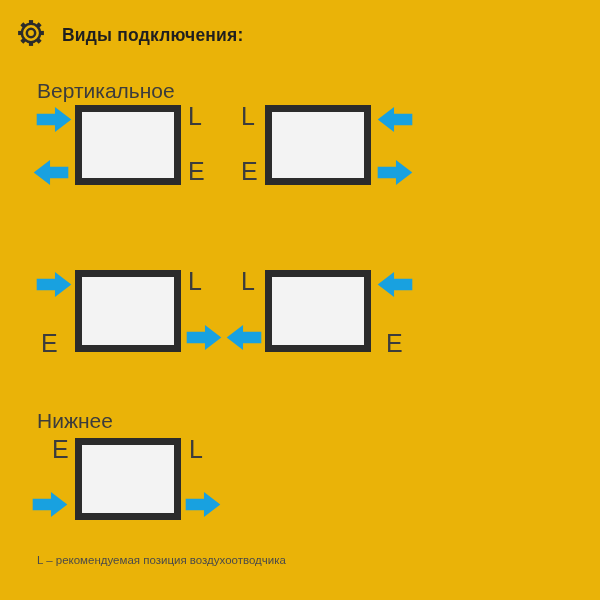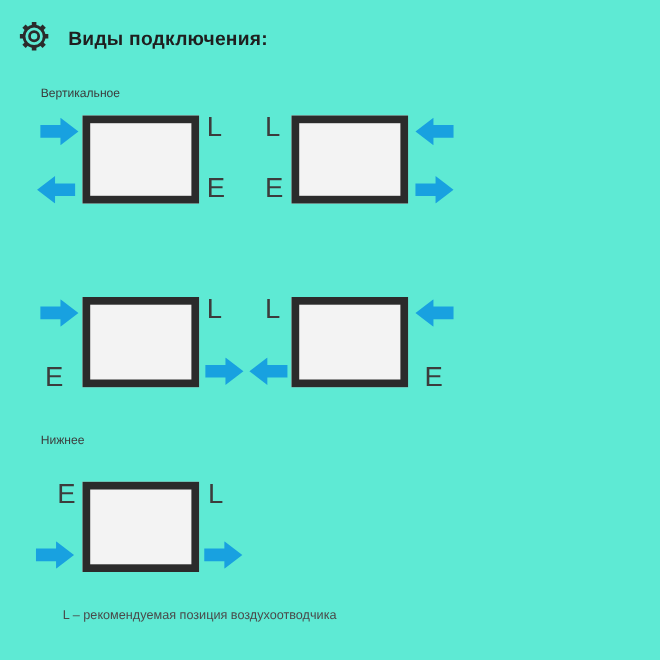--- a/index.html
+++ b/index.html
@@ -1,20 +1,20 @@
 <!DOCTYPE html>
 <html style="--arrow: #18A1E0; --box-border: #2B2B2B; --box-fill: #F3F3F3; --heading: #1F1F1F; --label: #3C3C3C; --legend-text: #4A4A4A;"><head>
 <meta charset="utf-8">
 <style>
   html, body { margin: 0; padding: 0; background: #ffffff; }
   .canvas {
     position: relative;
     width: 600px;
     height: 600px;
-    background: #5eead4;
+    background: #eab308;
     font-family: "Liberation Sans", sans-serif;
     overflow: hidden;
   }
   .gear {
     position: absolute;
     left: 16px; top: 18px;
     width: 30px; height: 30px;
     color: #2b2b2b;
   }
   .gear svg { width: 100%; height: 100%; display: block; }
@@ -23,21 +23,21 @@
     left: 62px; top: 25px;
     font-size: 17.5px;
     font-weight: 700;
     color: var(--heading, #1f1f1f);
     letter-spacing: 0.2px;
     white-space: nowrap;
   }
   .section-label {
     position: absolute;
     left: 37px;
-    font-size: 11px;
+    font-size: 21px;
     font-weight: 400;
     color: var(--label, #3c3c3c);
     white-space: nowrap;
   }
   .radiator-box {
     position: absolute;
     width: 106px;
     box-sizing: border-box;
     border: 7px solid var(--box-border, #2b2b2b);
     background: var(--box-fill, #f3f3f3);
@@ -55,21 +55,21 @@
     color: var(--arrow, #18a1e0);
   }
   .arrow svg { width: 100%; height: 100%; display: block; }
   .legend {
     position: absolute;
     left: 37px; top: 553px;
     font-size: 11.5px;
     line-height: 15px;
     color: var(--legend-text, #4a4a4a);
   }
-  .legend div { white-space: nowrap; margin-left: 20px; }
+  .legend div { white-space: nowrap; }
 </style>
 </head>
 <body>
 
 <div class="canvas">
 
   <span class="gear">
     <svg viewBox="0 0 36 36" aria-hidden="true">
       <circle cx="18" cy="18" r="11" fill="none" stroke="currentColor" stroke-width="3"></circle>
       <circle cx="18" cy="18" r="5" fill="none" stroke="currentColor" stroke-width="3"></circle>
@@ -139,21 +139,21 @@
         <polygon fill="currentColor" points="36,7 17,7 17,0 0,13 17,26 17,19 36,19"></polygon>
       </svg>
   </span>
   <span class="arrow" style="left:226px; top:325px">
     <svg viewBox="0 0 36 26">
         <polygon fill="currentColor" points="36,7 17,7 17,0 0,13 17,26 17,19 36,19"></polygon>
       </svg>
   </span>
   <div class="port-label" style="left:386px; top:331px">E</div>
 
-  <div class="section-label" style="top:395px">Нижнее</div>
+  <div class="section-label" style="top:409px">Нижнее</div>
 
   <div class="port-label" style="left:52px; top:437px">E</div>
   <div class="radiator-box" style="left:75px; top:438px; height:82px"></div>
   <div class="port-label" style="left:189px; top:437px">L</div>
   <span class="arrow" style="left:32px; top:492px">
     <svg viewBox="0 0 36 26">
         <polygon fill="currentColor" points="0,7 19,7 19,0 36,13 19,26 19,19 0,19"></polygon>
       </svg>
   </span>
   <span class="arrow" style="left:185px; top:492px">

